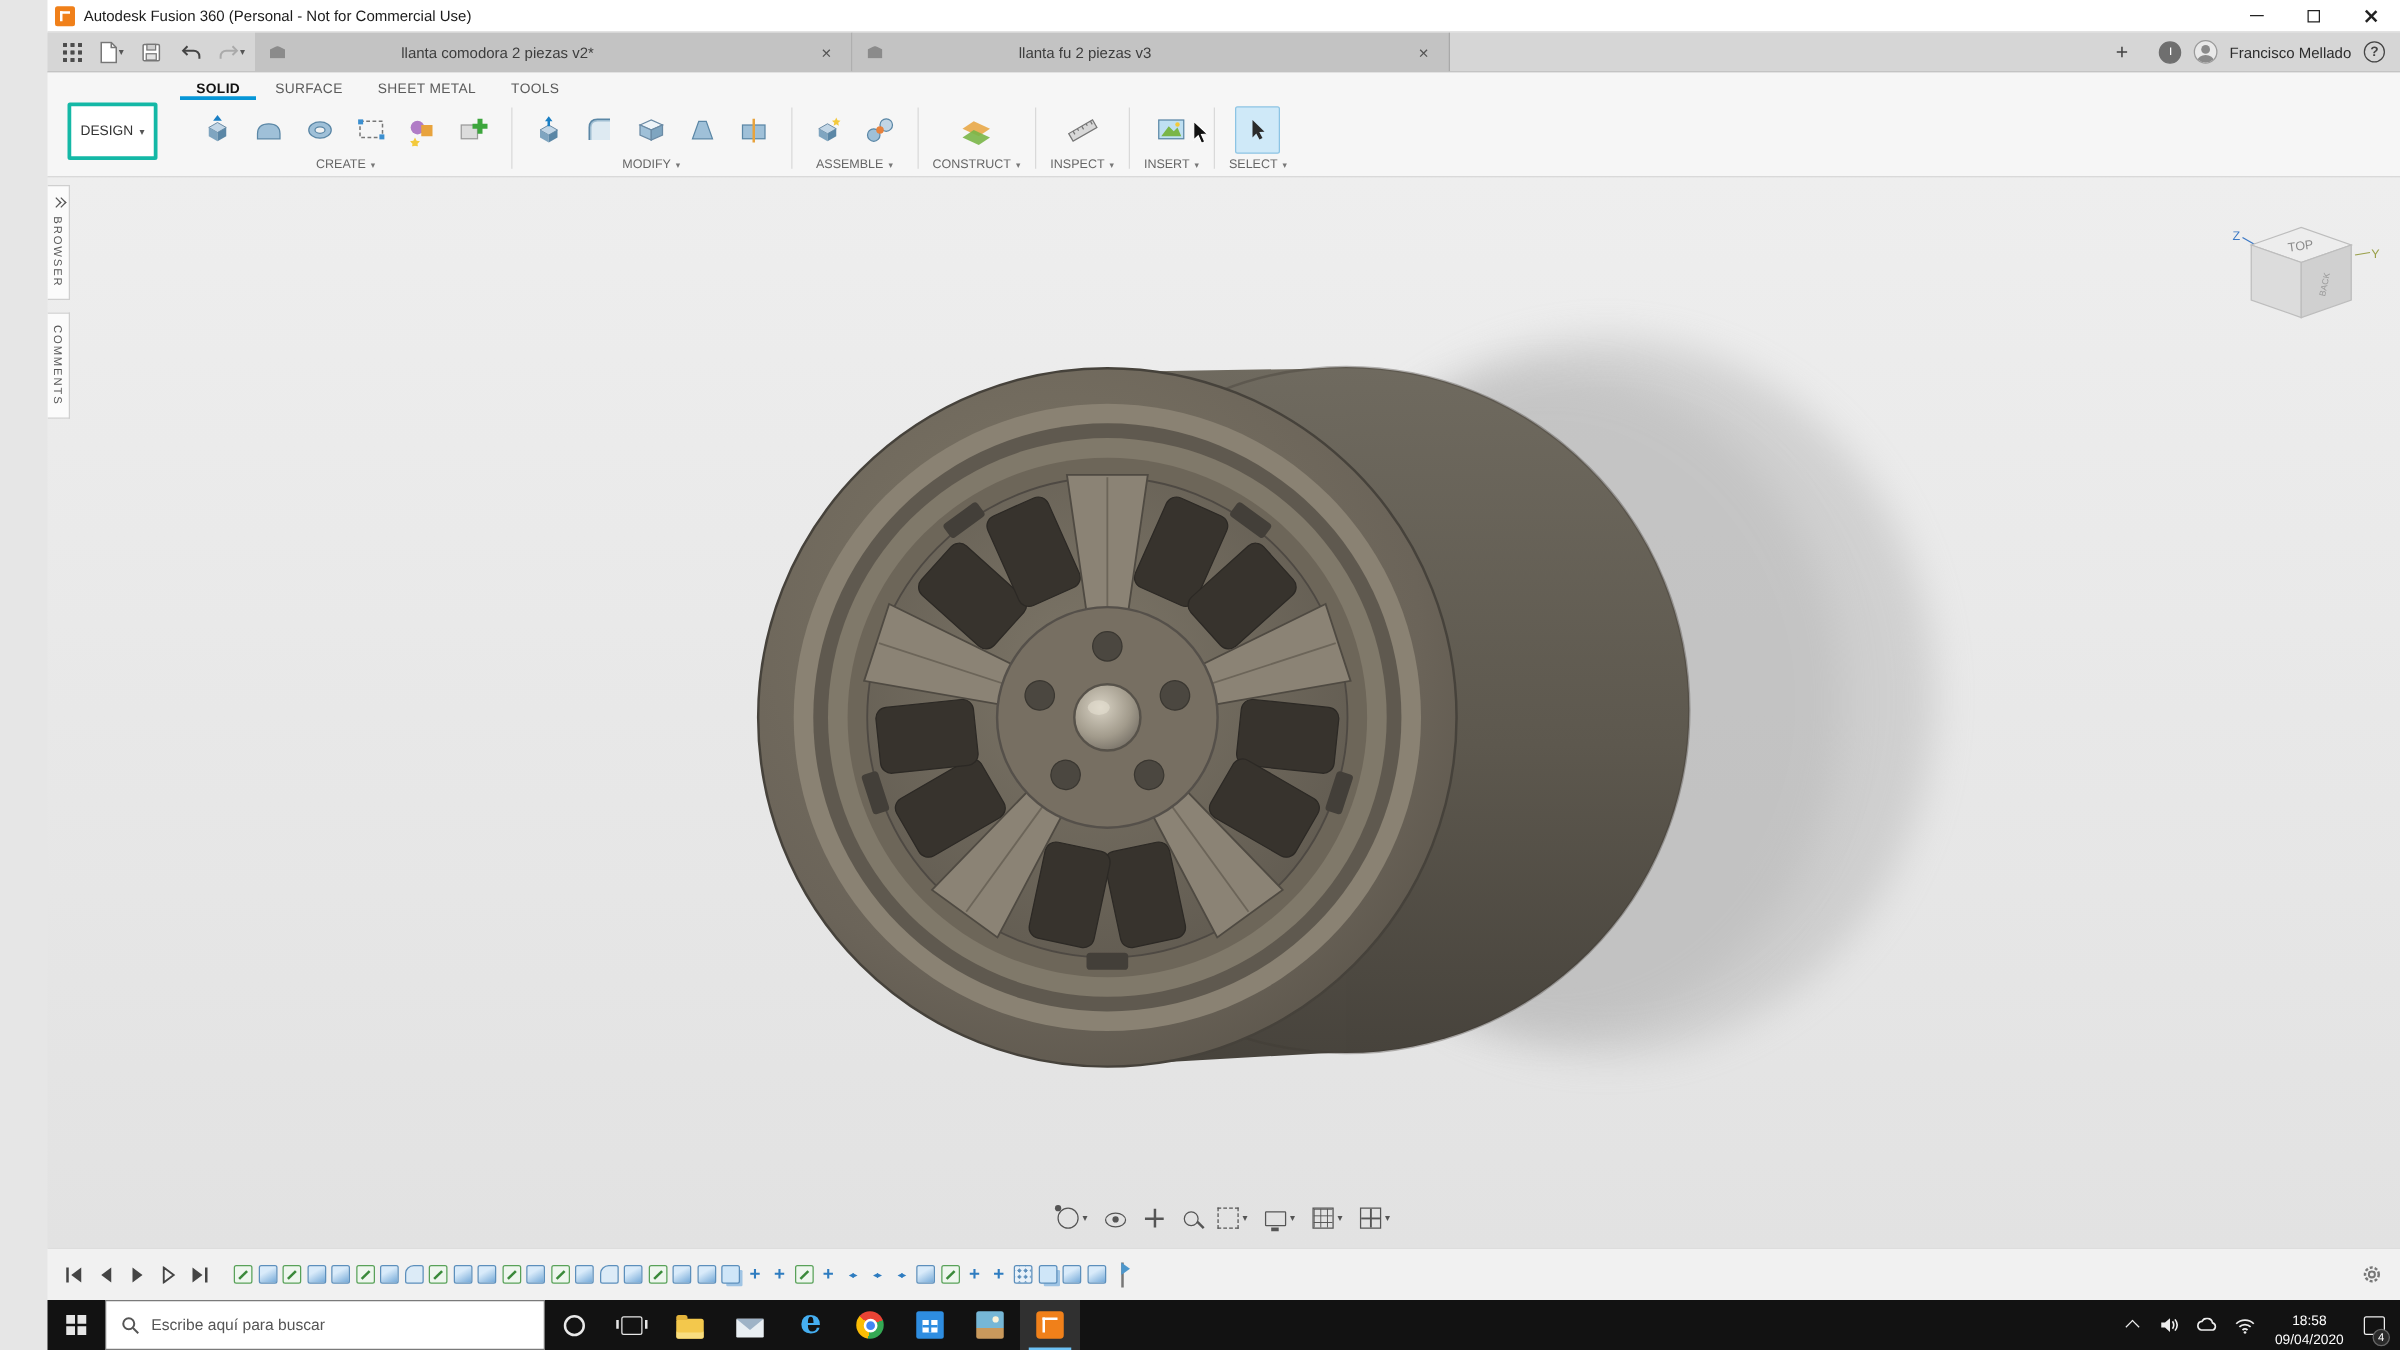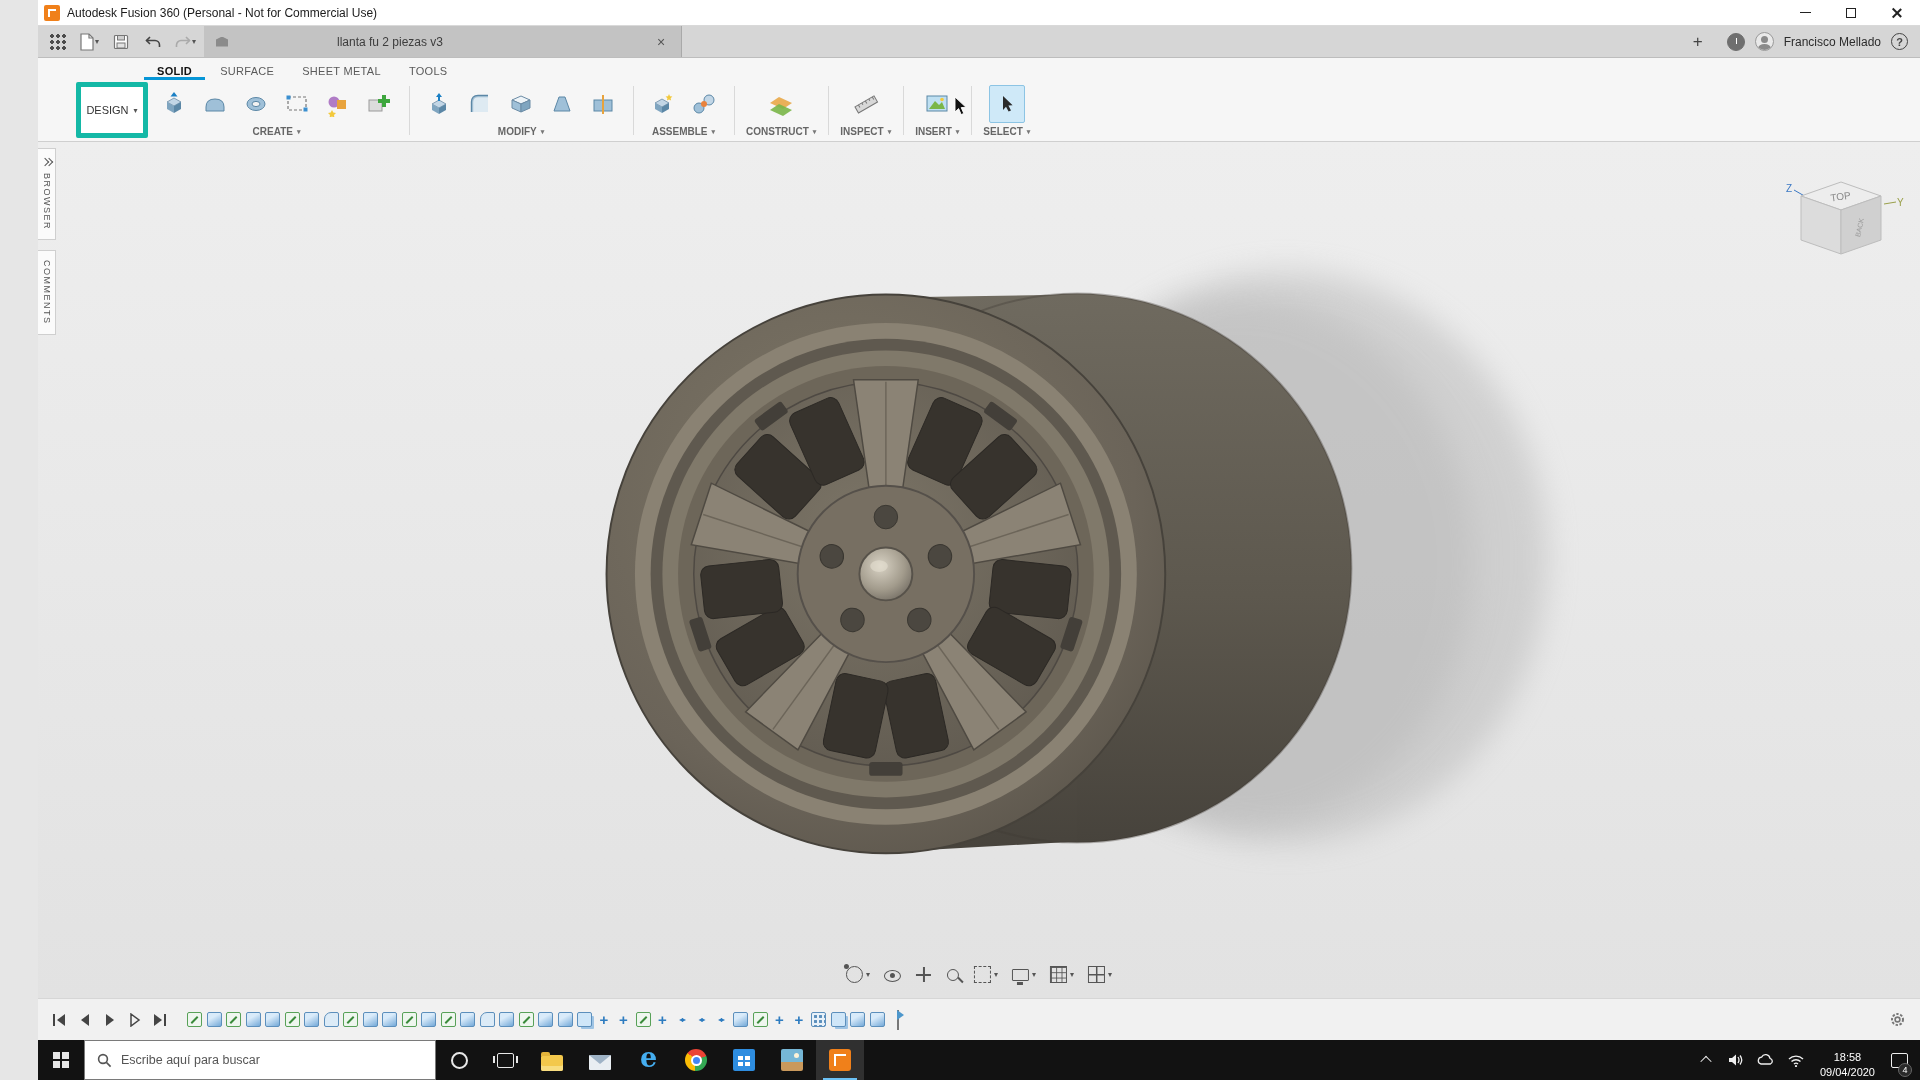--- a/index.html
+++ b/index.html
@@ -41,28 +41,28 @@
   .round-ico.filled::after { content:""; position:absolute; left:8px; top:4px; width:1.5px; height:6px; background:#fff; }
   .avatar { width:19px; height:19px; border-radius:50%; background:#e9e9e9; border:1px solid #9a9a9a; position:relative; overflow:hidden; }
   .avatar::before { content:""; position:absolute; left:5.5px; top:3px; width:7px; height:7px; border-radius:50%; background:#8a8a8a; }
   .avatar::after { content:""; position:absolute; left:2.5px; top:11px; width:13px; height:9px; border-radius:50%; background:#8a8a8a; }
   .user-name { font-size:12px; color:#2c2c2c; white-space:nowrap; }
   .help-ico { width:17px; height:17px; border-radius:50%; border:1.5px solid #444; display:flex; align-items:center; justify-content:center; font-size:11px; color:#444; font-weight:bold; }
   .help-ico::before { content:"?"; }
 
   
   .ribbon { position:relative; height:84px; background:#f6f6f6; border-bottom:1px solid #cfcfcf; flex:none; }
-  .design-btn { position:absolute; left:16px; top:24px; width:72px; height:56px; background:#fff; border:5px solid #14b8a6; border-radius:2px; display:flex; align-items:center; justify-content:center; gap:5px; font-size:11px; color:#333;margin-left:22px; }
+  .design-btn { position:absolute; left:16px; top:24px; width:72px; height:46px; background:#fff; border:3px solid #14b8a6; border-radius:2px; display:flex; align-items:center; justify-content:center; gap:5px; font-size:11px; color:#333; }
   .design-btn::after { content:"▾"; font-size:8px; color:#555; }
   .ribbon-main { margin-left:106px; height:100%; display:flex; flex-direction:column; }
   .ribbon-tabs { height:22px; display:flex; align-items:flex-end; gap:2px; }
   .rtab { padding:4px 13px 3px; font-size:11px; color:#5a5a5a; letter-spacing:.3px; }
   .rtab.active { color:#111; font-weight:bold; box-shadow:inset 0 -3px 0 #0696d7; }
   .ribbon-groups { flex:1; display:flex; align-items:stretch; }
-  .rgroup { display:flex; flex-direction:column; align-items:center; padding:2px 12px 0; position:relative;font-weight:bold; }
+  .rgroup { display:flex; flex-direction:column; align-items:center; padding:2px 12px 0; position:relative; }
   .rgroup + .rgroup::before { content:""; position:absolute; left:0; top:6px; bottom:6px; width:1px; background:#d9d9d9; }
   .ric-row { flex:1; display:flex; align-items:center; gap:5px; }
   .ribbon-btn { width:36px; height:38px; display:flex; align-items:center; justify-content:center; border-radius:2px; }
   .ribbon-btn.select-btn { background:#cfe9f8; border:1px solid #8cc4e4; }
   .rlabel { font-size:10px; color:#666; padding:1px 0 4px; display:flex; align-items:center; gap:4px; }
   .rlabel::after { content:"▾"; font-size:7px; color:#777; }
 
   
   .canvas { position:relative; flex:1; background:linear-gradient(180deg,#eeeeee,#e2e2e2); overflow:hidden; }
   .scene-svg { position:absolute; inset:0; width:100%; height:100%; }
@@ -207,20 +207,25 @@
             <path d="M12,3 L15.5,6.5 L12,10" fill="none" stroke="#aaa" stroke-width="1.6"></path>
             <path d="M15.5,6.5 H7 a4.5,4.5 0 0 0 -4.5,4.5 v2" fill="none" stroke="#aaa" stroke-width="1.6"></path>
           </svg>
         <span class="caret">▾</span>
       </div>
     </div>
 
     <div class="doc-tabs">
         <div class="doc-tab">
         <span class="doc-ico"></span>
+        <span class="doc-label">llanta comodora 2 piezas v2*</span>
+        <span class="tab-close"></span>
+      </div>
+        <div class="doc-tab">
+        <span class="doc-ico"></span>
         <span class="doc-label">llanta fu 2 piezas v3</span>
         <span class="tab-close"></span>
       </div>
       </div>
 
     <div class="newtab-btn"></div>
 
     <div class="appbar-right">
       <span class="round-ico filled"></span>
       <span class="avatar"></span>

